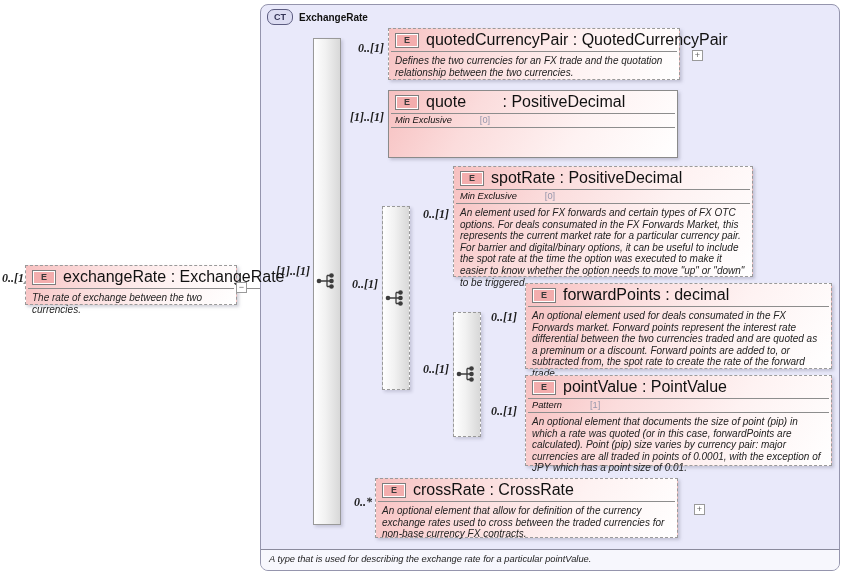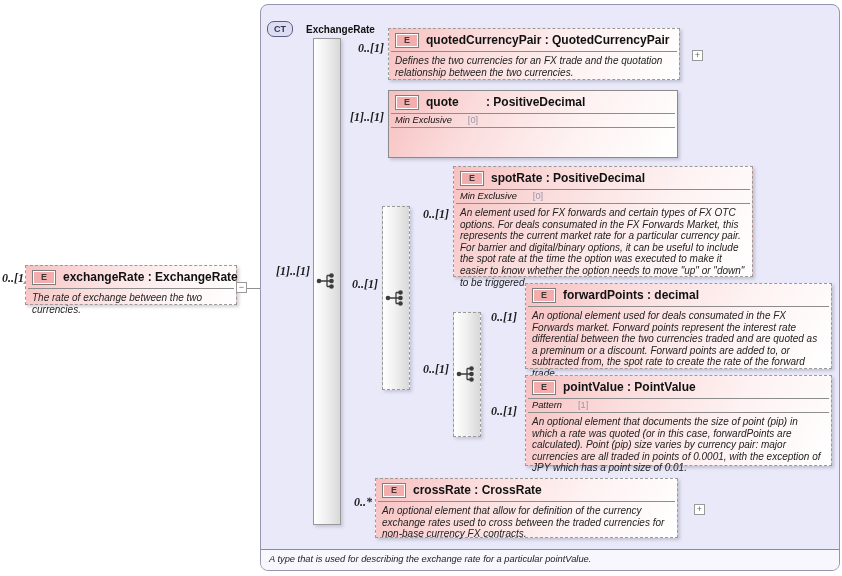--- a/index.html
+++ b/index.html
@@ -3,21 +3,21 @@
 <meta charset="utf-8">
 <style>
   html,body { margin:0; padding:0; background:#ffffff; font-family:"Liberation Sans", sans-serif; }
   .canvas { position:relative; width:842px; height:576px; background:#ffffff; overflow:hidden; }
 
   
   .ct {
     position:absolute; left:260px; top:4px; width:580px; height:567px;
     background:#e9e9fa; border:1px solid #9595ad; border-radius:8px; box-sizing:border-box;
   }
-  .ct-header { position:absolute; left:6px; top:16px; display:flex; align-items:center; gap:13px; }
+  .ct-header { position:absolute; left:6px; top:4px; display:flex; align-items:center; gap:6px; }
   .ct-badge {
     width:24px; height:14px; background:#dcdcf2; border:1px solid #5c5c80; border-radius:7px;
     font-size:9px; font-weight:bold; color:#333355; display:flex; align-items:center; justify-content:center;
   }
   .ct-title { font-size:10px; font-weight:bold; color:#111; white-space:nowrap; }
   .ct-footer {
     position:absolute; left:0; right:0; bottom:0; height:21px; box-sizing:border-box;
     border-top:1px solid #8a8a9c; background:#f7f7fd; border-radius:0 0 7px 7px;
     font-size:9.3px; font-style:italic; color:#222; padding:4px 8px 0 8px;
   }
@@ -29,23 +29,23 @@
     background:linear-gradient(120deg, #f7c0c0 0%, #fbdcdc 30%, #fef2f2 65%, #ffffff 100%);
     box-shadow:2px 2px 3px rgba(120,120,145,0.35);
   }
   .ebox.solid { border-style:solid; border-color:#8a8a8a; }
   .ebox-header { height:22px; display:flex; align-items:center; gap:7px; padding:0 6px; }
   .e-badge {
     flex:0 0 auto; width:22px; height:13px; background:#f3adad; border:1px solid #7d7d7d;
     box-shadow:inset 0 0 0 1px #ffffff; font-size:9px; font-weight:bold; color:#3a3a3a;
     display:flex; align-items:center; justify-content:center;
   }
-  .ebox-title { font-size:12px; font-weight:bold; color:#111; white-space:nowrap; }
+  .ebox-title { font-size:16px; font-weight:normal; color:#111; white-space:nowrap; }
   .sep { height:0; border-top:1px solid #8d8d8d; margin:0 2px; }
-  .facet-row { display:flex; gap:16px; padding:1px 6px 2px 6px; font-size:9.3px; }
+  .facet-row { display:flex; gap:28px; padding:1px 6px 2px 6px; font-size:9.3px; }
   .facet-name { font-style:italic; color:#111; }
   .facet-val { color:#9797ac; }
   .anno { font-style:italic; font-size:10px; color:#222; line-height:11.6px; padding:3px 6px 2px 6px; }
 
   
   .bar {
     position:absolute; width:28px; box-sizing:border-box; border:1px solid #999;
     background:linear-gradient(to right, #ffffff 0%, #f1f1f1 45%, #d8d8d8 100%);
     box-shadow:2px 2px 3px rgba(120,120,145,0.3);
   }

